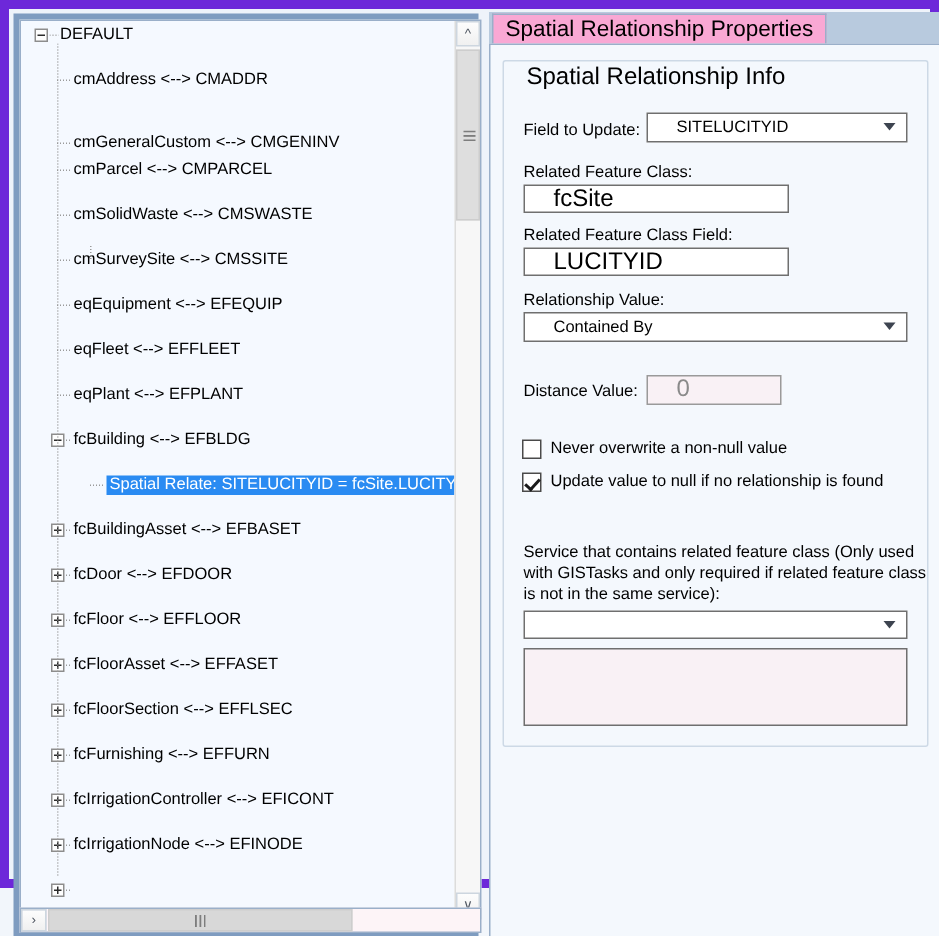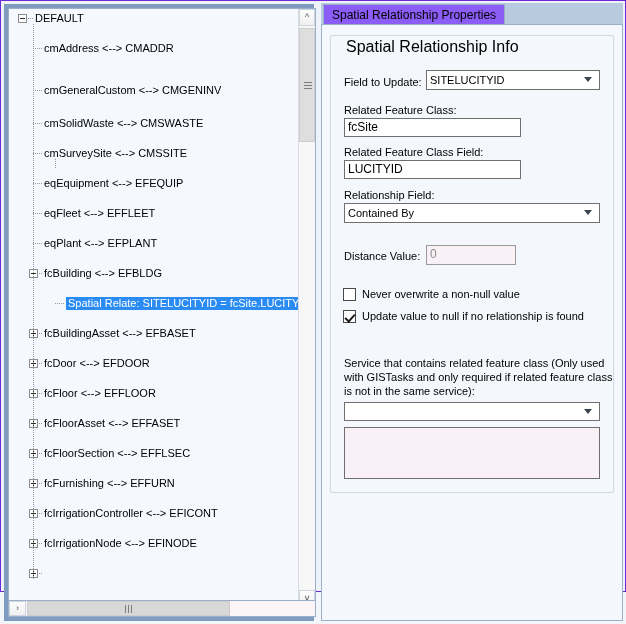--- a/index.html
+++ b/index.html
@@ -8,21 +8,21 @@
     background:#f2f6fb;
     font-family:"Liberation Sans", sans-serif;
     font-size:11px;
     color:#000;
     -webkit-font-smoothing:none;
   }
   #app{
     position:relative;width:626px;height:592px;
     background:#eef3fa;
     box-sizing:border-box;
-    border:1px solid #6d28d9;
+    border:6px solid #6d28d9;
   }
 
   
   #left-pane{
     position:absolute;left:3px;top:3px;width:310px;height:617px;
     background:#7f9cc0;
     box-sizing:border-box;
     padding:1px;
   }
   #tree-frame{
@@ -126,24 +126,24 @@
   
   #right-pane{
     position:absolute;left:320px;top:2px;width:302px;height:618px;
   }
   #tabstrip{
     position:absolute;left:0;top:0;width:302px;height:22px;
     background:#b8cade;
   }
   #tab{
     position:absolute;left:2px;top:1px;height:21px;line-height:20px;
-    background:#8b5cf6;
+    background:#f9a8d4;
     border:1px solid #9aafc9;border-bottom:none;
     padding:0 8px;
-    font-size:12px;
+    font-size:15px;
     box-sizing:border-box;
   }
   #tabbody{
     position:absolute;left:0;top:21px;width:302px;height:597px;
     background:#f4f8fd;
     border:1px solid #9aafc9;
     box-sizing:border-box;
   }
   #groupbox{
     position:absolute;left:8px;top:10px;width:284px;height:458px;
@@ -154,30 +154,30 @@
   #grouptitle{
     position:absolute;left:12px;top:2px;
     background:#f4f8fd;padding:0 3px;font-size:16px;
   }
   .fieldlabel{
     position:absolute;font-size:11px;white-space:nowrap;
   }
   .tbox{
     position:absolute;box-sizing:border-box;
     background:#ffffff;border:1px solid #6f6f6f;
-    font-size:12px;line-height:17px;padding:0 3px;
+    font-size:16px;line-height:17px;padding:0 19px;
     white-space:nowrap;overflow:hidden;
   }
   .tbox.disabled{
     background:#f9f1f5;color:#8a8a8a;border-color:#9a9a9a;
   }
   .combo{
     position:absolute;box-sizing:border-box;
     background:#ffffff;border:1px solid #6f6f6f;
-    font-size:11px;line-height:18px;padding:0 3px;
+    font-size:11px;line-height:18px;padding:0 19px;
     white-space:nowrap;overflow:hidden;
   }
   .combo .chev{
     position:absolute;right:6px;top:50%;margin-top:-3px;
     width:9px;height:6px;
   }
   .combo .chev::before{
     content:"";position:absolute;left:0;top:0;
     border-left:4px solid transparent;border-right:4px solid transparent;
     border-top:5px solid #3d4450;
@@ -216,20 +216,24 @@
               <span class="hline" style="left:19px;top:7px;width:6px"></span>
               <span class="lbl" style="left: 26px;">DEFAULT</span>
             </div>
             <div class="node" style="top: 15px;">
               <span class="hline" style="left: 24px; top: 7px; width: 9px;"></span>
               <span class="lbl" style="left: 35px;">cmAddress &lt;--&gt; CMADDR</span>
             </div>
             <div class="node" style="top: 42px;">
               <span class="hline" style="left: 24px; top: 7px; width: 9px;"></span>
               <span class="lbl" style="left: 35px;">cmGeneralCustom &lt;--&gt; CMGENINV</span>
+            </div>
+            <div class="node" style="top: 45px;">
+              <span class="hline" style="left: 24px; top: 7px; width: 9px;"></span>
+              <span class="lbl" style="left: 35px;">cmParcel &lt;--&gt; CMPARCEL</span>
             </div>
             <div class="node" style="top: 60px;">
               <span class="hline" style="left: 24px; top: 7px; width: 9px;"></span>
               <span class="lbl" style="left: 35px;">cmSolidWaste &lt;--&gt; CMSWASTE</span>
             </div>
             <div class="node" style="top: 75px;">
               <span class="hline" style="left: 24px; top: 7px; width: 9px;"></span>
               <span class="lbl" style="left: 35px;">cmSurveySite &lt;--&gt; CMSSITE</span>
             </div>
             <div class="node" style="top: 90px;">
@@ -345,21 +349,21 @@
         <span>SITELUCITYID</span>
         <span class="chev"></span>
       </div>
 
       <div class="fieldlabel" style="left:22px;top:79px;">Related Feature Class:</div>
       <div class="tbox" style="left:22px;top:93px;width:177px;height:19px;">fcSite</div>
 
       <div class="fieldlabel" style="left:22px;top:121px;">Related Feature Class Field:</div>
       <div class="tbox" style="left:22px;top:135px;width:177px;height:19px;">LUCITYID</div>
 
-      <div class="fieldlabel" style="left:22px;top:164px;">Relationship Field:</div>
+      <div class="fieldlabel" style="left:22px;top:164px;">Relationship Value:</div>
       <div class="combo" style="left:22px;top:178px;width:256px;height:20px;">
         <span>Contained By</span>
         <span class="chev"></span>
       </div>
 
       <div class="fieldlabel" style="left:22px;top:225px;">Distance Value:</div>
       <div class="tbox disabled" style="left:104px;top:220px;width:90px;height:20px;">0</div>
 
       <div class="chk" style="left:21px;top:263px;"></div>
       <div class="chklabel" style="left:40px;top:263px;">Never overwrite a non-null value</div>

